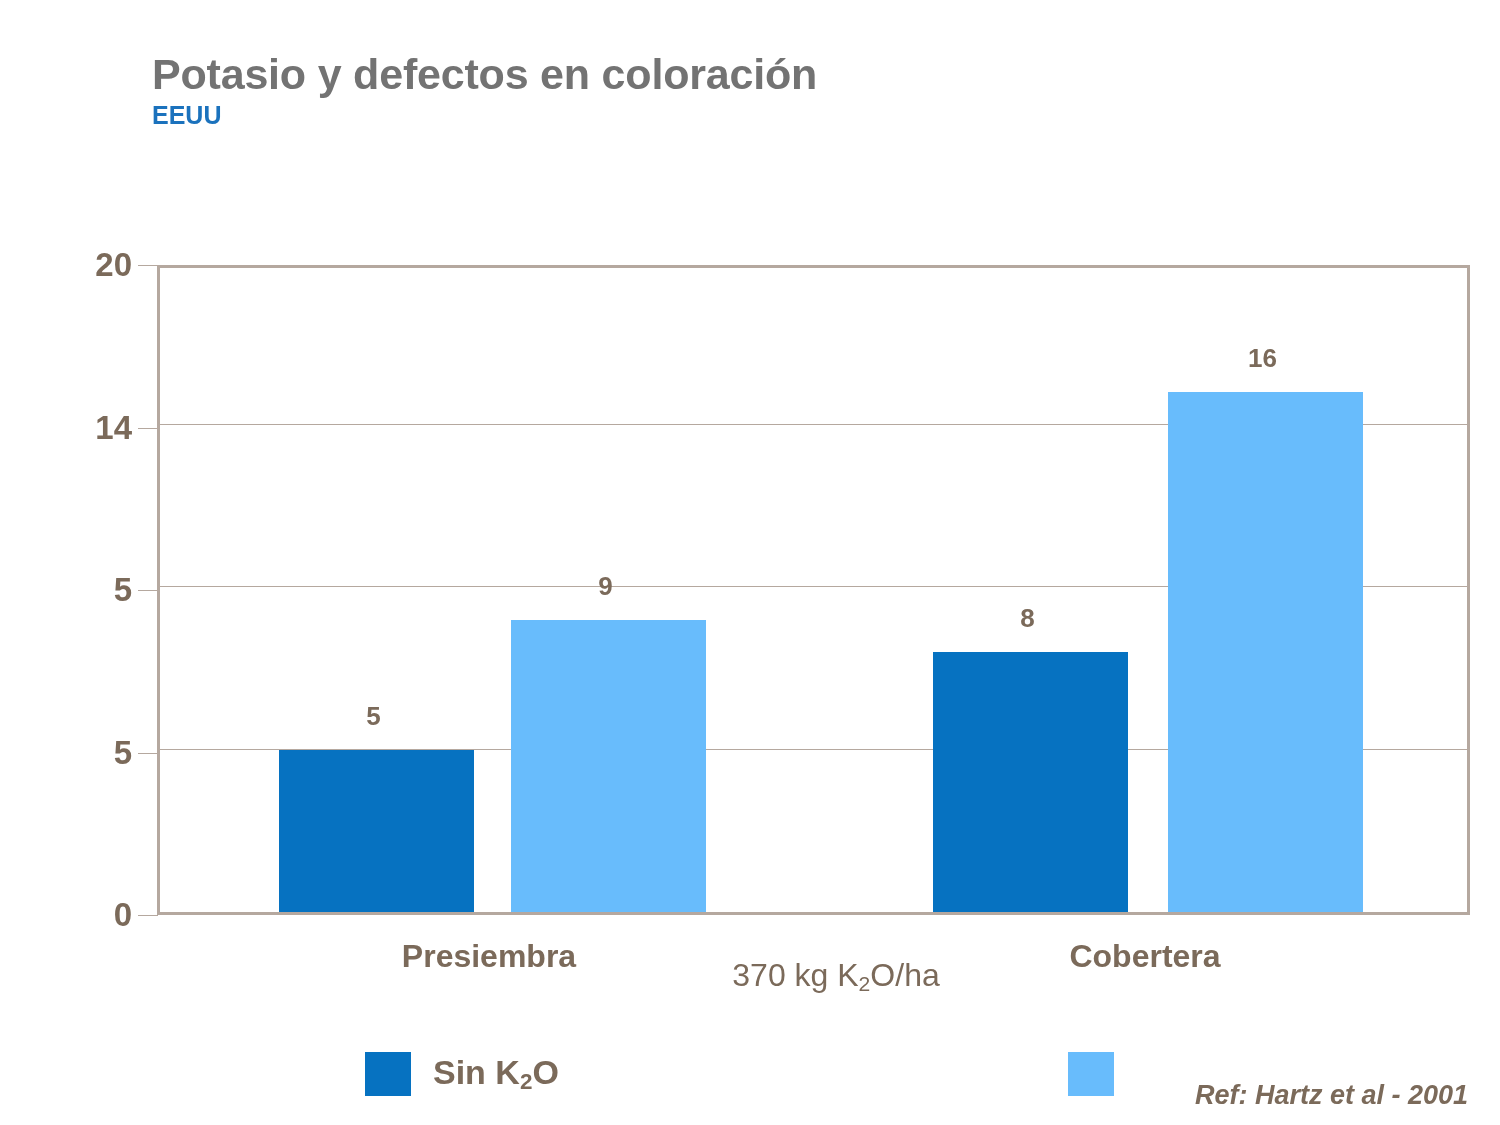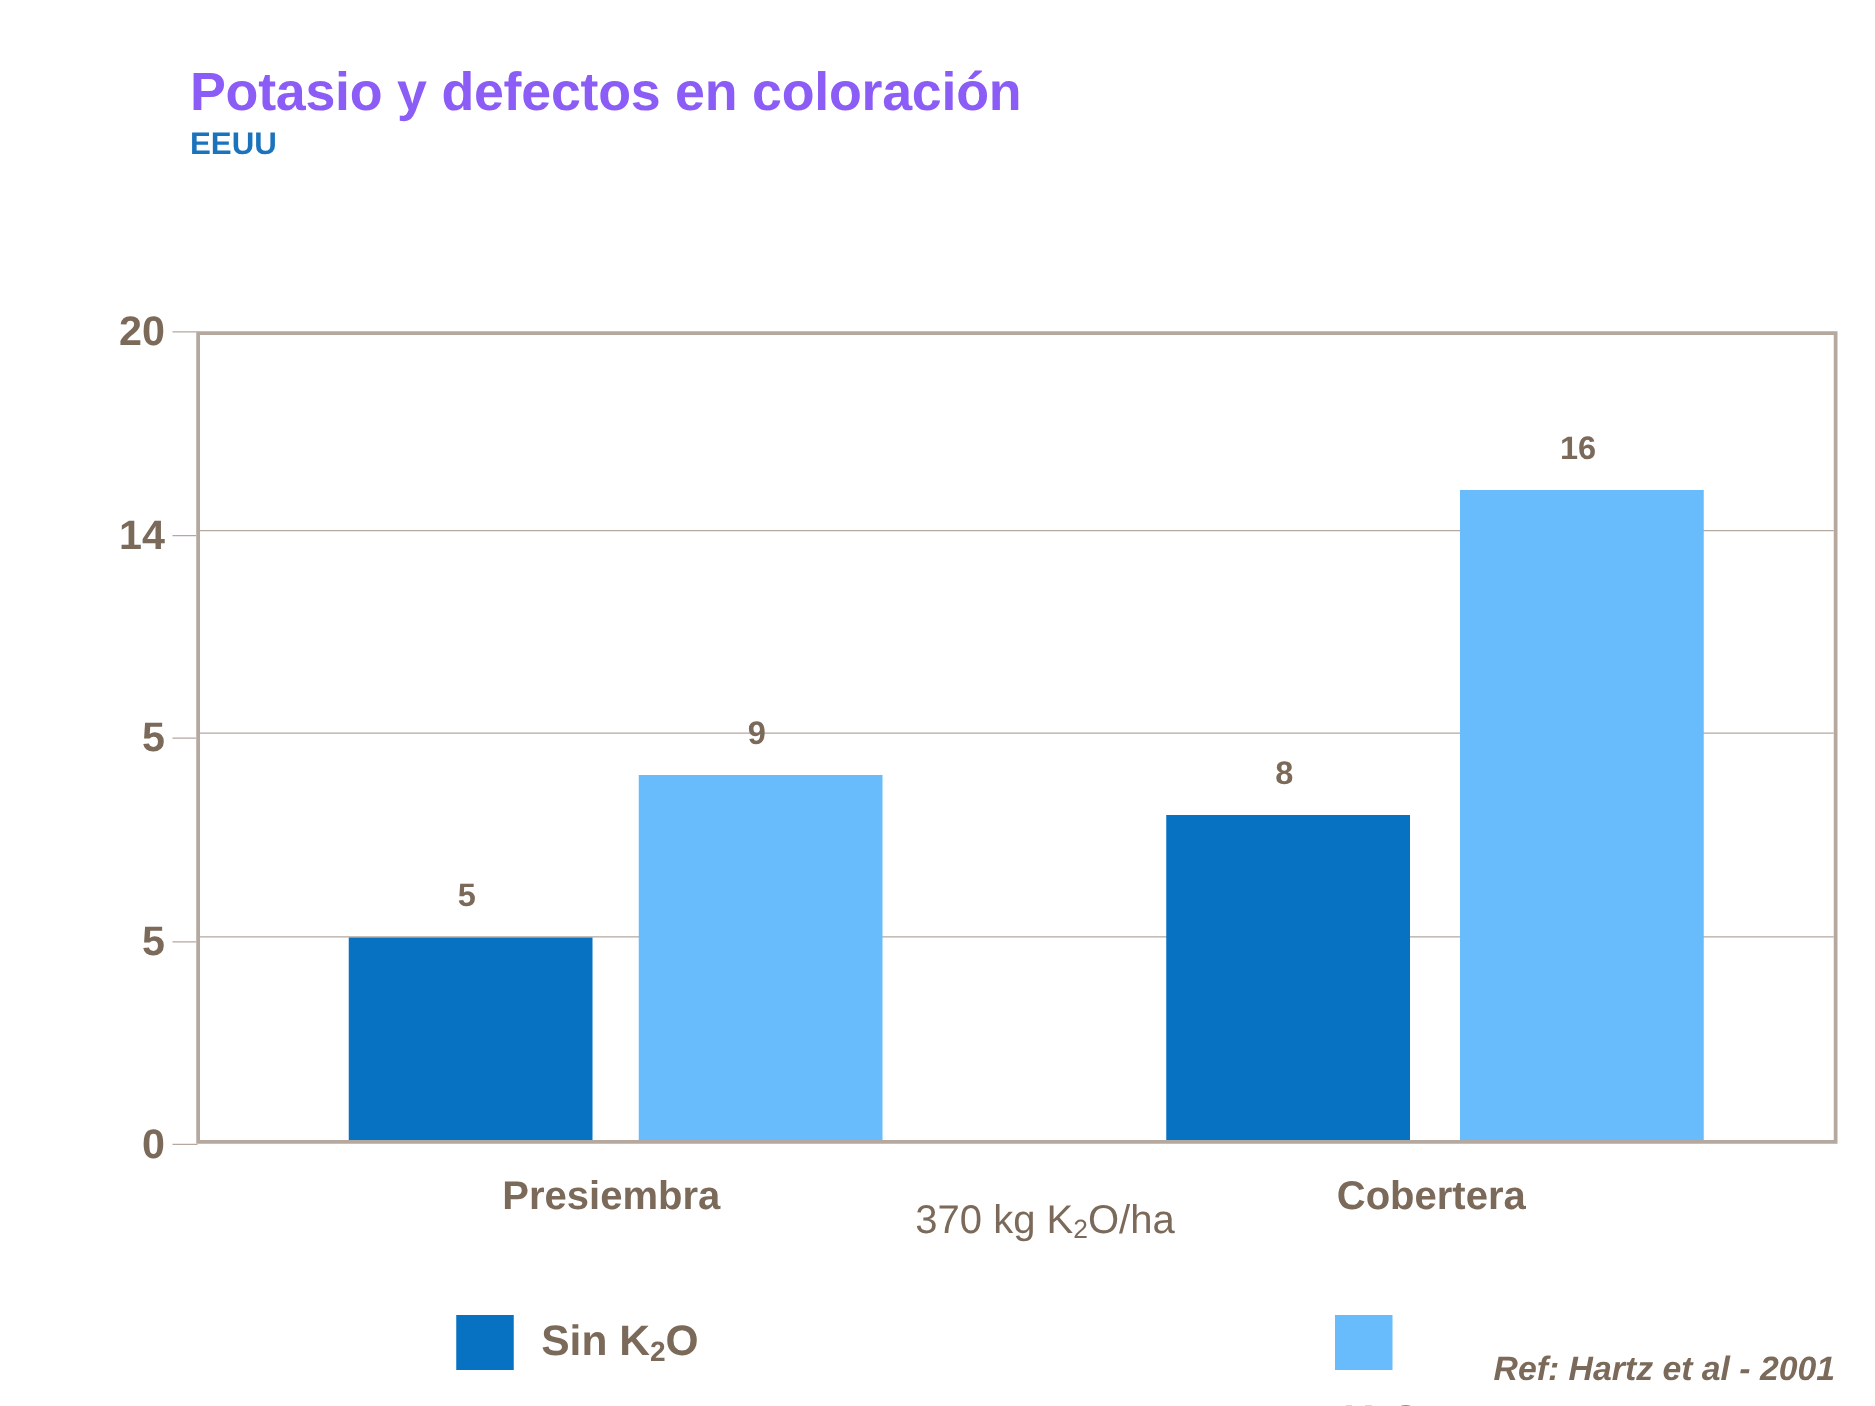--- a/index.html
+++ b/index.html
@@ -13,21 +13,21 @@
     position: relative;
     width: 1500px; height: 1125px;
     background: #ffffff;
   }
 
   
   #title-block { position: absolute; left: 152px; top: 52px; }
   #chart-title {
     font-size: 43px;
     font-weight: bold;
-    color: #8b5cf6;
+    color: #737373;
     letter-spacing: -0.2px;
     line-height: 1.05;
     white-space: nowrap;
   }
   #chart-subtitle {
     font-size: 25px;
     font-weight: bold;
     color: #1b72bd;
     margin-top: 6px;
     line-height: 1;

